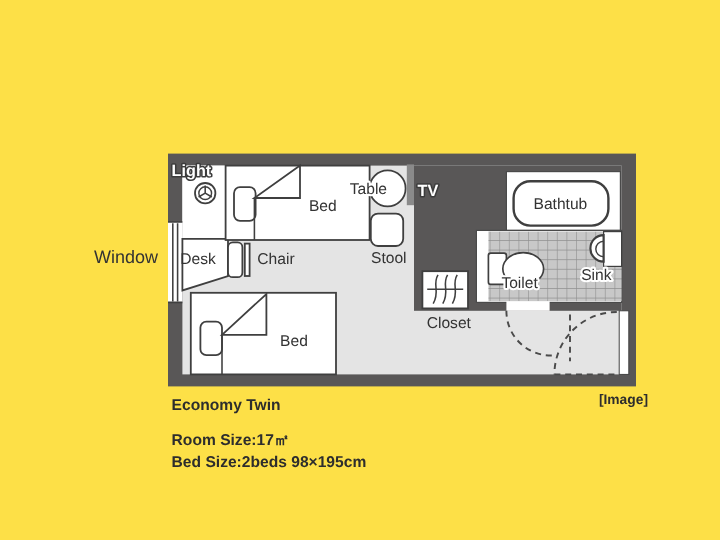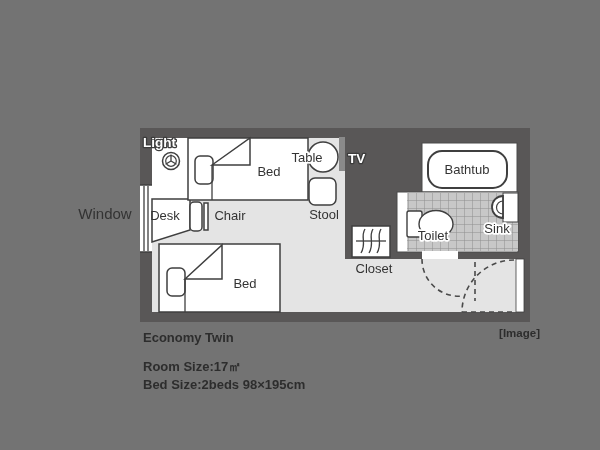--- a/index.html
+++ b/index.html
@@ -1,16 +1,16 @@
 <!DOCTYPE html>
 <html><head>
 <meta charset="utf-8">
 <style>
   html,body{margin:0;padding:0;background:#fff;}
-  .stage{position:relative;width:600px;height:450px;background:#737373;overflow:hidden;
+  .stage{position:relative;width:600px;height:450px;background:#fde047;overflow:hidden;
          font-family:"Liberation Sans", sans-serif;}
   svg{display:block;}
   
   .lbl{font:13px "Liberation Sans", sans-serif; fill:#333;}
   
   .halo{paint-order:stroke; stroke:#ffffff; stroke-width:3.5px; stroke-linejoin:round;}
   
   .wlbl{font:bold 13.5px "Liberation Sans", sans-serif; fill:#ffffff;
         paint-order:stroke; stroke:#3c3c3c; stroke-width:2.6px; stroke-linejoin:round;}
   .winlbl{font:15px "Liberation Sans", sans-serif; fill:#333;}

